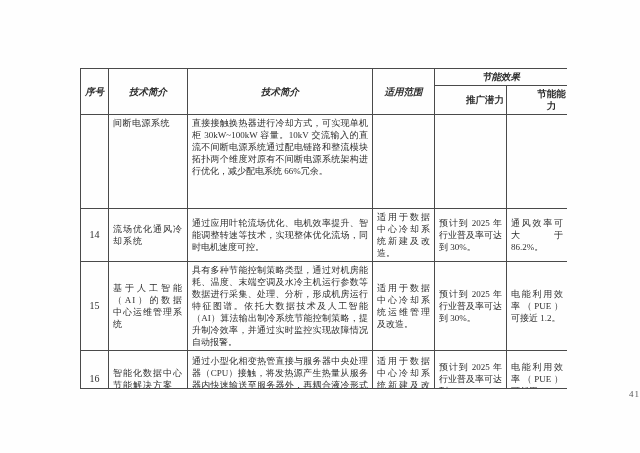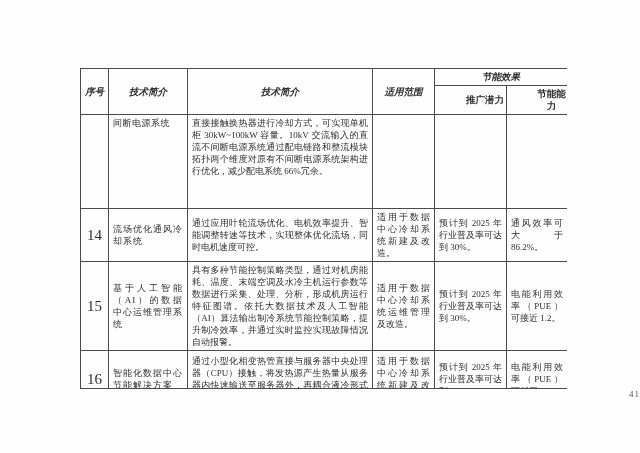--- a/index.html
+++ b/index.html
@@ -41,21 +41,21 @@
     text-align: center;
     padding: 2px 1px;
   }
   col.c-index { width: 28px; }
   col.c-name  { width: 79px; }
   col.c-intro { width: 185px; }
   col.c-scope { width: 62px; }
   col.c-pot   { width: 72px; }
   col.c-cap   { width: 61px; }
 
-  td.cell-index { text-align: center; font-size: 15px; }
+  td.cell-index { text-align: center; font-size: 10px; }
   td.cell-name  { padding: 2px 4px; text-align: justify; text-justify: inter-character; letter-spacing: 1px; }
   td.cell-name.top { vertical-align: top; letter-spacing: 0.5px; }
   td.cell-intro { padding: 2px 4px; text-align: justify; text-justify: inter-character; }
   td.cell-scope, td.cell-pot, td.cell-cap { padding: 2px 4px; text-align: justify; text-justify: inter-character; }
 
   tr.r-cont  td { height: 94px; vertical-align: top; }
   tr.r-14 td { height: 50px; }
   tr.r-15 td { height: 71px; margin-top: 32px; }
   tr.r-16 td { height: 57px; }
   tr.r-17 td { height: 42px; vertical-align: top; }

